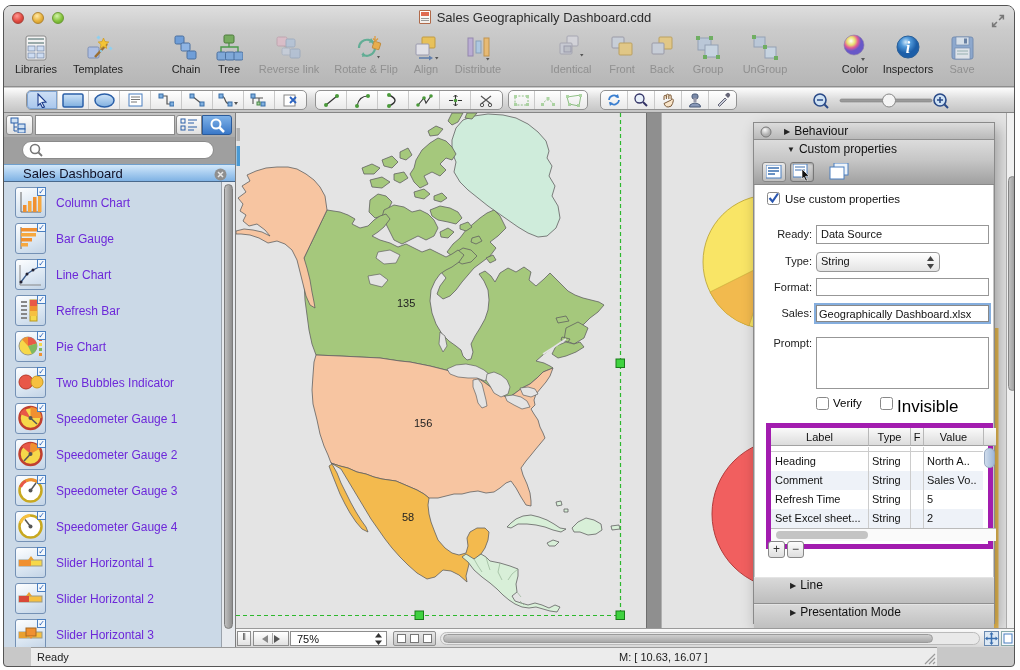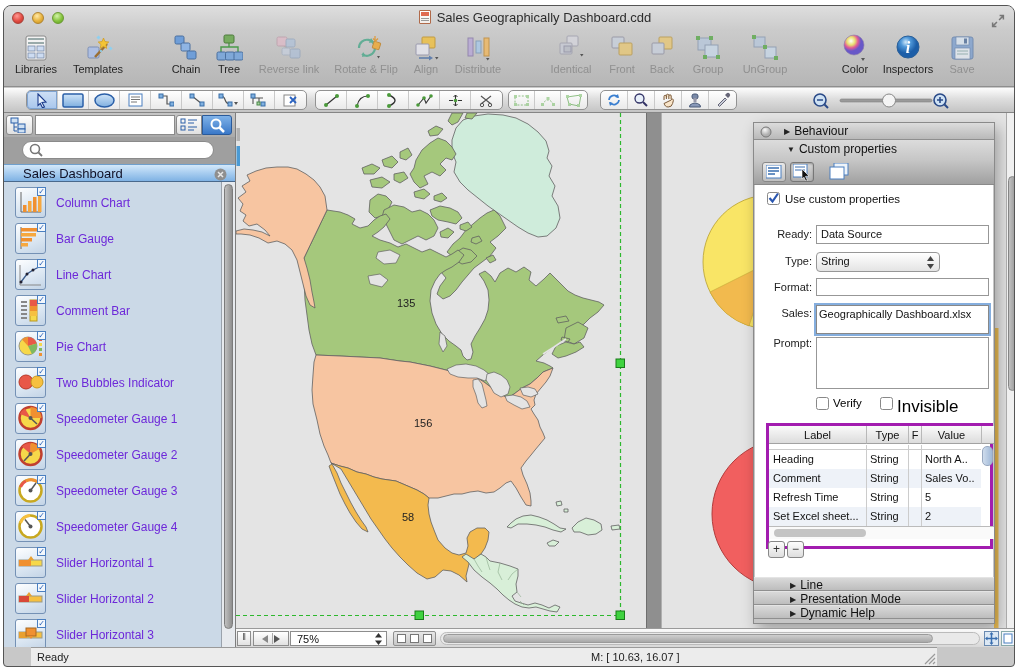--- a/index.html
+++ b/index.html
@@ -49,25 +49,25 @@
 #vscroll { position:absolute; left:770px; top:0; width:11px; height:515px; background:#f0f0f0; border-left:1px solid #aaa; }
 #vthumb { position:absolute; left:1px; top:63px; width:9px; height:215px; background:linear-gradient(90deg,#c2c2c2,#949494); border-radius:5px; border:1px solid #858585; }
 
 
 #rpanel { position:absolute; left:517px; top:9px; width:242px; height:502px; background:#c6c6c6; box-shadow:4px 6px 14px rgba(0,0,0,.3); border:1px solid #8a8a8a; }
 .phdr { position:relative; height:17px; background:linear-gradient(#dcdcdc,#b9b9b9); border-bottom:1px solid #8f8f8f; font-size:12px; color:#111; }
 #pwhite { position:absolute; left:1px; top:62px; width:238px; height:392px; background:#fff; }
 .fl { position:absolute; font-size:11px; color:#222; text-align:right; width:52px; }
 .fd { position:absolute; border:1px solid #979797; background:#fff; font-size:11px; color:#111; padding:2px 0 0 4px; }
 #bars3 { position:absolute; left:0px; top:454px; width:240px; }
-.bbar { height:14px; background:linear-gradient(#d9d9d9,#bdbdbd); border-top:1px solid #e4e4e4; border-bottom:1px solid #8f8f8f; font-size:12px; color:#111; padding:0 0 0 36px; }
+.bbar { height:27px; background:linear-gradient(#d9d9d9,#bdbdbd); border-top:1px solid #e4e4e4; border-bottom:1px solid #8f8f8f; font-size:12px; color:#111; padding:0 0 0 36px; }
 .tri { display:inline-block; margin-right:4px; font-size:8px; color:#222; vertical-align:1px;}
 
 
-#ptable { position:absolute; left:11px; top:238px; width:227px; height:126px; border:3px solid #a21caf; font-size:11px; background:#fff;}
+#ptable { position:absolute; left:11px; top:238px; width:227px; height:126px; border:5px solid #a21caf; font-size:11px; background:#fff;}
 .th { position:absolute; top:0; height:18px; background:linear-gradient(#fafafa,#dcdcdc); border-bottom:1px solid #a2a2a2; text-align:center; padding-top:3px; color:#111; }
 .trow { position:absolute; height:19px; padding:3px 0 0 4px; color:#111; white-space:nowrap; overflow:hidden;}
 
 
 #footer { position:absolute; left:232px; top:622px; width:778px; height:19px; background:linear-gradient(#fafafa,#d8d8d8); border-top:1px solid #9a9a9a; }
 #status { position:absolute; left:0; top:641px; width:906px; height:19px; background:#ececec; border-top:1px solid #9a9a9a; font-size:11px; color:#1c1c1c;margin-left:27px; }
 .fbtn { position:absolute; top:2px; height:15px; background:linear-gradient(#fff,#e2e2e2); border:1px solid #8d8d8d; font-size:9px; color:#444; text-align:center; }
 </style>
 </head>
 <body>
@@ -468,21 +468,21 @@
                 <rect x="5" y="9" width="6" height="2"></rect>
                 <rect x="5" y="13" width="6" height="2"></rect>
                 <rect x="5" y="17" width="6" height="2"></rect>
                 <rect x="5" y="21" width="6" height="2"></rect>
               </g>
               <rect x="14" y="4" width="7" height="21" fill="#f6d84a" stroke="#b89820"></rect>
               <rect x="14" y="4" width="7" height="6" fill="#e85848"></rect>
               <rect x="14" y="10" width="7" height="5" fill="#f09030"></rect>
               <rect x="14" y="15" width="7" height="5" fill="#f6c040"></rect>
             </svg><span class="lchk">✓</span></div>
-          <span class="lname">Comment Bar</span>
+          <span class="lname">Refresh Bar</span>
         </div>
       <div class="lrow" style="top:149px;">
           <div class="licon"><svg width="29" height="29">
               <circle cx="12" cy="14" r="9" fill="#f6d84a" stroke="#998"></circle>
               <path d="M12 14 L12 5 A9 9 0 0 1 20.6 11.6 z" fill="#e85848"></path>
               <path d="M12 14 L20.6 11.6 A9 9 0 0 1 16 22.2 z" fill="#7fb860"></path>
               <path d="M12 14 L6 7.4 A9 9 0 0 1 12 5 z" fill="#f09030"></path>
               <g>
                 <rect x="23" y="6" width="3" height="3" fill="#e85848"></rect>
                 <rect x="23" y="11" width="3" height="3" fill="#f6d84a"></rect>
@@ -697,21 +697,21 @@
         <span class="fl" style="left:5px;top:43px;">Ready:</span>
         <div class="fd" style="left:61px;top:40px;width:173px;height:19px;">Data Source</div>
         <span class="fl" style="left:5px;top:70px;">Type:</span>
         <div class="fd" style="left:61px;top:67px;width:124px;height:20px;border-radius:4px;background:linear-gradient(#fff,#e4e4e4);">String<svg class="abs" style="right:4px;top:3px;" width="9" height="13">
               <path d="M4.5 0 L8 5 H1z" fill="#444"></path>
               <path d="M4.5 13 L8 8 H1z" fill="#444"></path>
             </svg></div>
         <span class="fl" style="left:5px;top:96px;">Format:</span>
         <div class="fd" style="left:61px;top:93px;width:173px;height:18px;"></div>
         <span class="fl" style="left:5px;top:122px;">Sales:</span>
-        <div class="fd" style="left:59px;top:118px;width:177px;height:33px;border:2px solid #85aede;box-shadow:inset 0 0 0 1px #888;padding:3px 0 0 3px;white-space:nowrap;overflow:hidden;">Geographically Dashboard.xlsx</div>
+        <div class="fd" style="left:59px;top:118px;width:177px;height:21px;border:2px solid #85aede;box-shadow:inset 0 0 0 1px #888;padding:3px 0 0 3px;white-space:nowrap;overflow:hidden;">Geographically Dashboard.xlsx</div>
         <span class="fl" style="left:5px;top:152px;">Prompt:</span>
         <div class="fd" style="left:61px;top:152px;width:173px;height:52px;"></div>
         <svg class="abs" style="left:61px;top:212px;" width="13" height="13">
             <rect x="0.5" y="0.5" width="12" height="12" rx="2" fill="#fff" stroke="#888"></rect>
           </svg>
         <span class="abs" style="left:78px;top:212px;font-size:11.5px;">Verify</span>
         <svg class="abs" style="left:125px;top:212px;" width="13" height="13">
             <rect x="0.5" y="0.5" width="12" height="12" rx="2" fill="#fff" stroke="#888"></rect>
           </svg>
         <span class="abs" style="left:142px;top:212px;font-size:17px;">Invisible</span>
@@ -781,18 +781,18 @@
         <path d="M7.5 2 v11 M2 7.5 h11" stroke="#3a6fb0" stroke-width="1.5"></path>
         <path d="M7.5 1 l2 2.5 h-4z M7.5 14 l2 -2.5 h-4z M1 7.5 l2.5 -2 v4z M14 7.5 l-2.5 -2 v4z" fill="#3a6fb0"></path>
       </svg>
     <svg class="abs" style="left:765px;top:2px;" width="14" height="15">
         <rect x="0.5" y="0.5" width="13" height="14" fill="#f4f8fc" stroke="#8aa"></rect>
         <rect x="3" y="3" width="8" height="9" fill="#fff" stroke="#4a7fc0"></rect>
       </svg>
   </div>
   <div id="status">
       <span style="position:absolute;left:6px;top:3px;">Ready</span>
-      <span style="position:absolute;left:512px;top:3px;padding-left:48px;">M: [ 10.63, 16.07 ]</span>
+      <span style="position:absolute;left:540px;top:3px;padding-left:48px;">M: [ 10.63, 16.07 ]</span>
       <svg style="position:absolute;right:1px;bottom:1px;" width="14" height="14">
         <path d="M13 3 L3 13 M13 7 L7 13 M13 11 L11 13" stroke="#9a9a9a" stroke-width="1.2"></path>
       </svg>
     </div>
 </div>
 
 </body></html>

